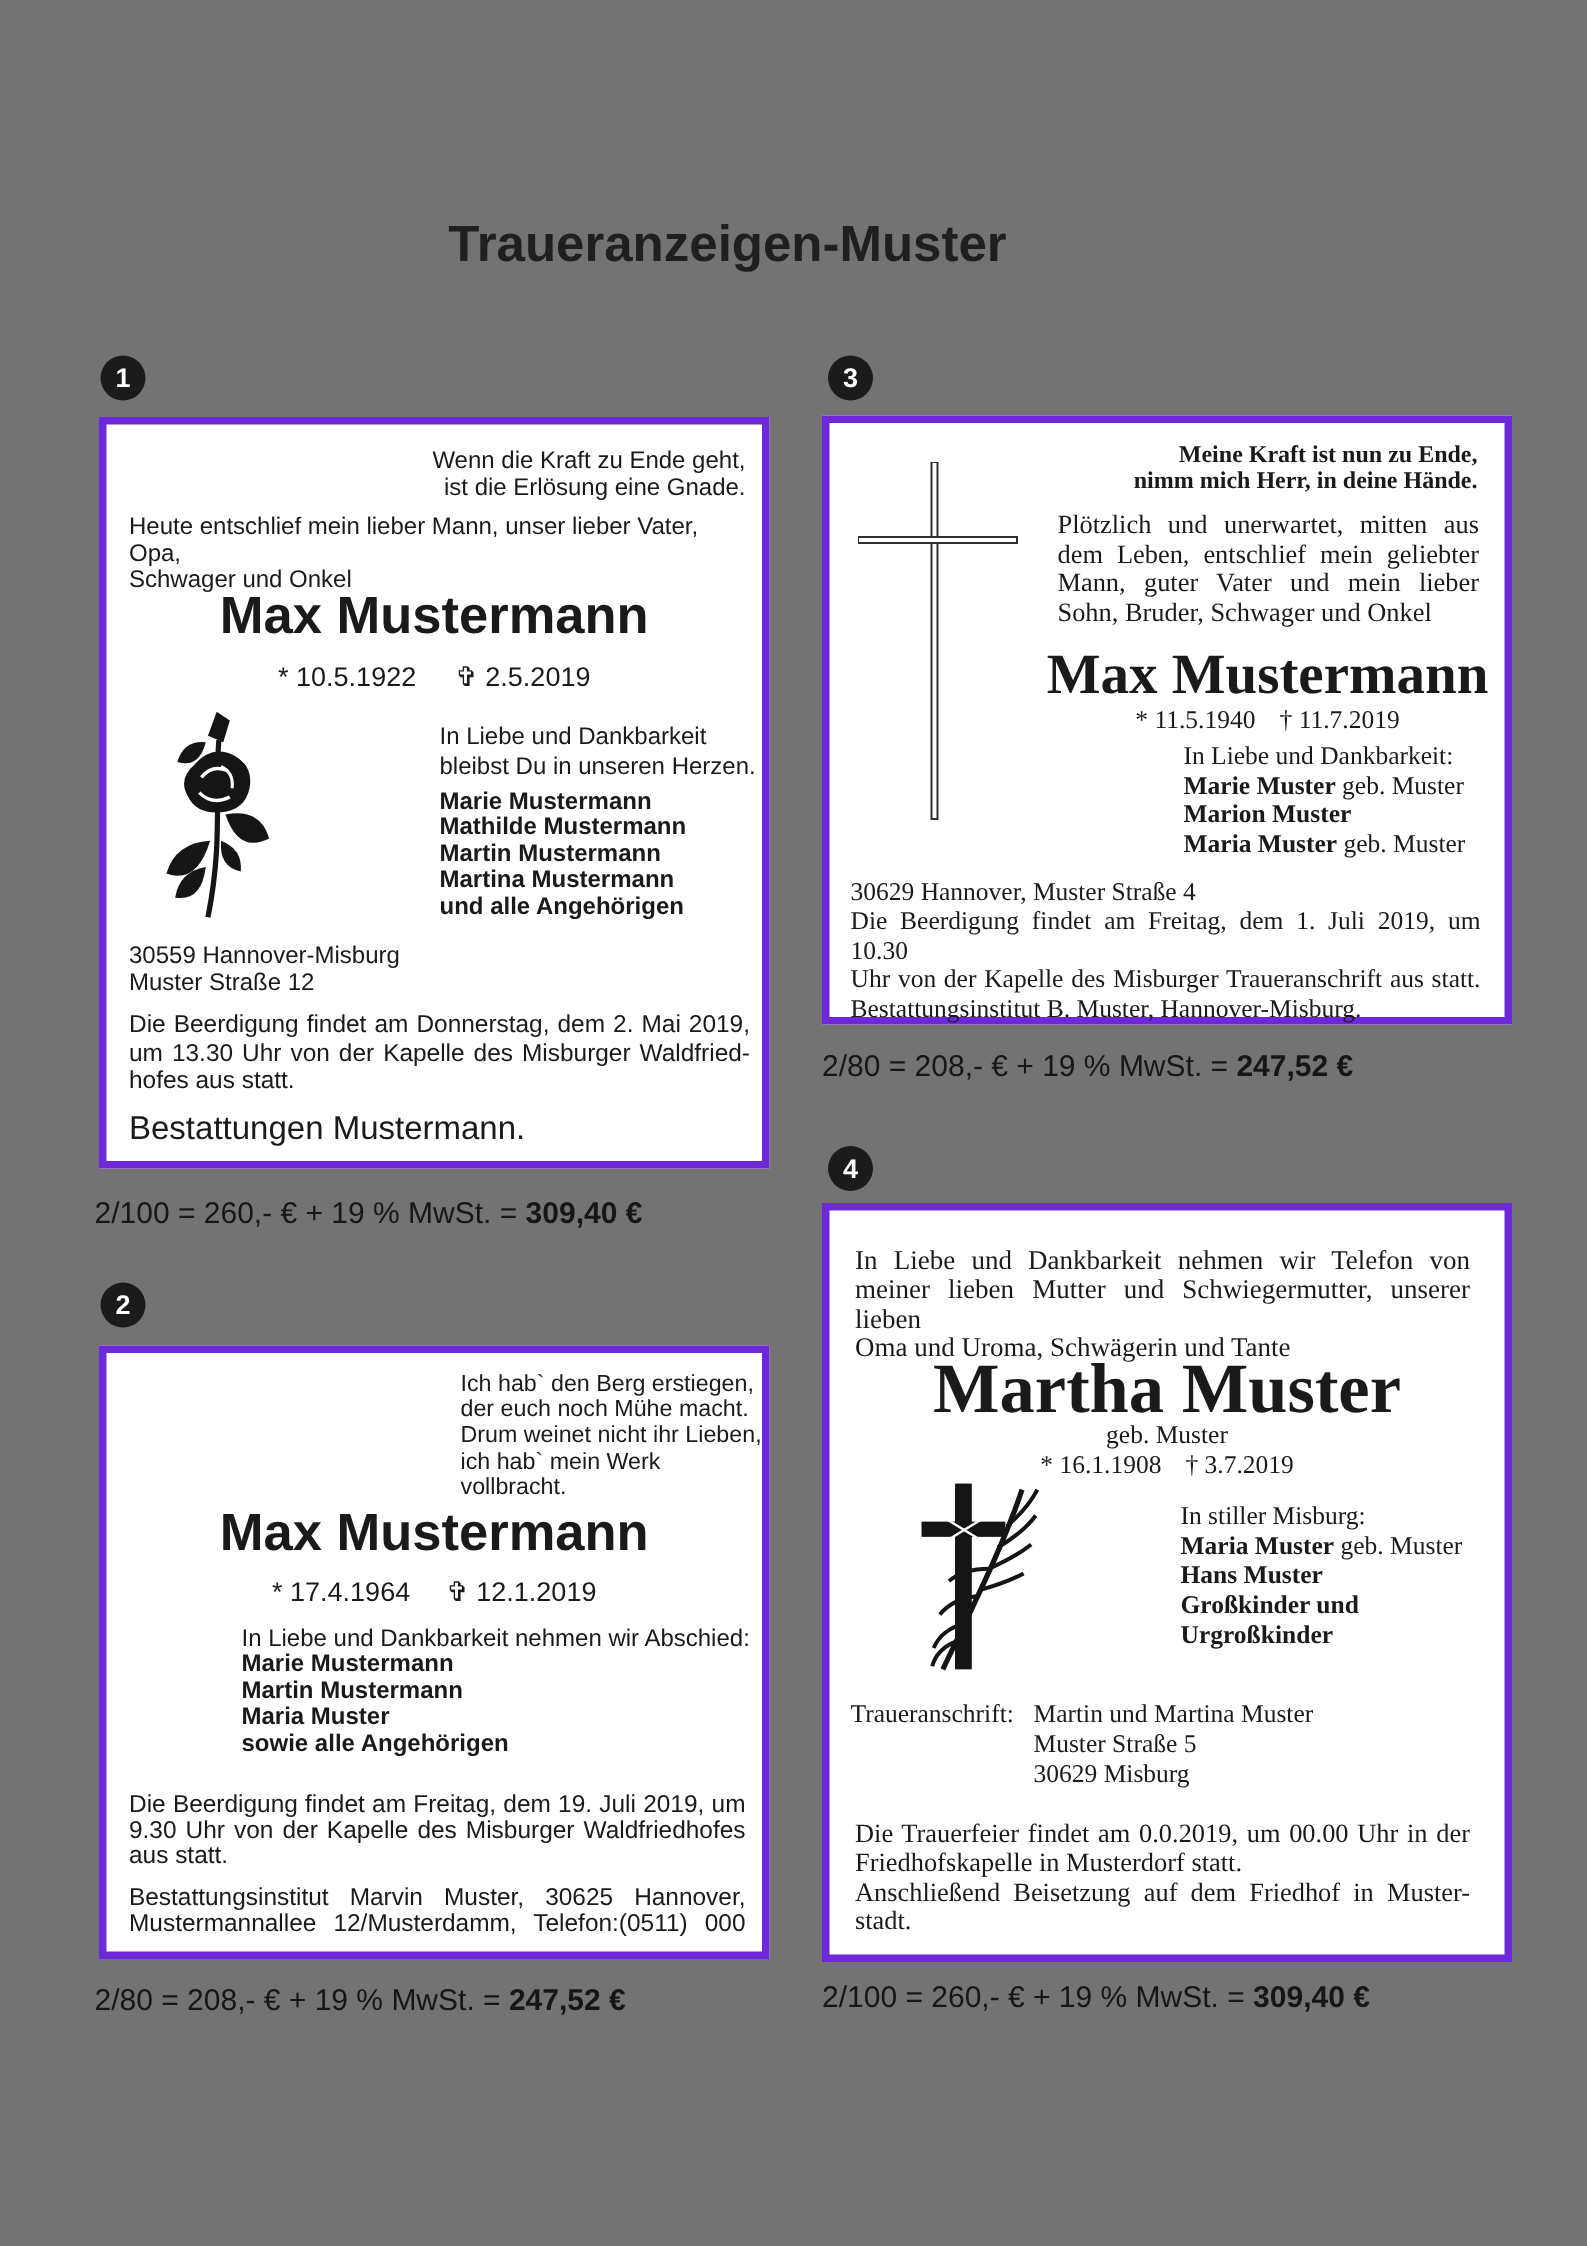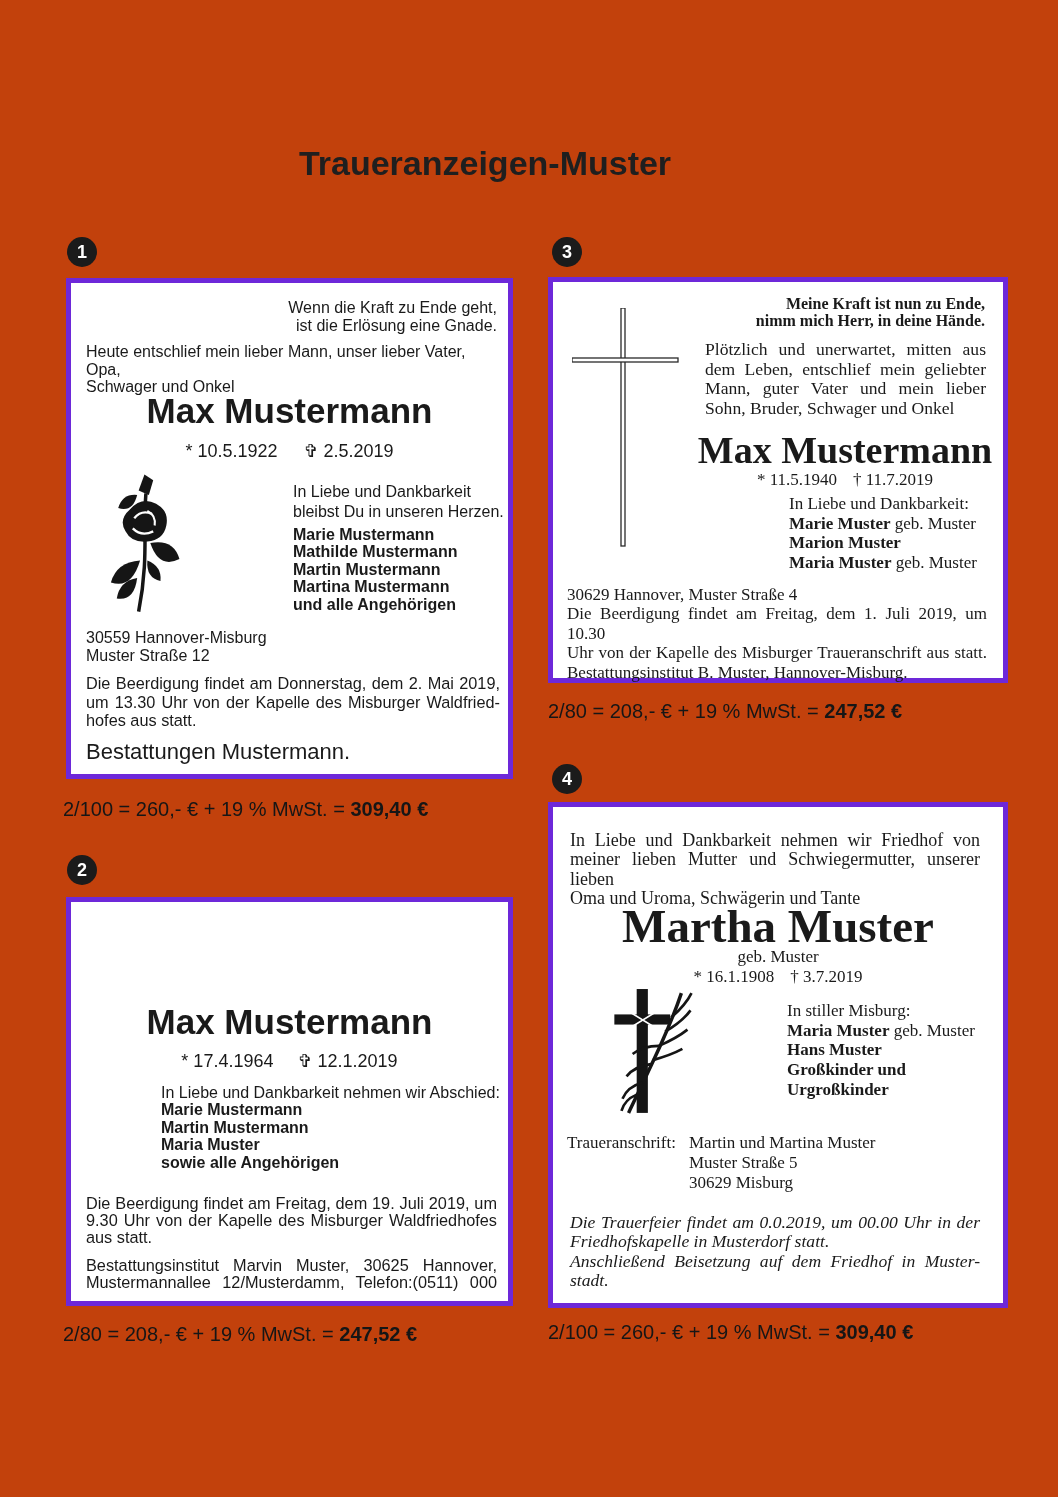--- a/index.html
+++ b/index.html
@@ -1,16 +1,16 @@
 <!DOCTYPE html>
 <html><head>
 <meta charset="utf-8">
 <style>
   html,body{margin:0;padding:0;background:#ffffff;}
-  .page{position:relative;width:1058px;height:1497px;background:#c2410c;color:#1a1a1a;
+  .page{position:relative;width:1058px;height:1497px;background:#737373;color:#1a1a1a;
         font-family:"Liberation Sans", sans-serif;overflow:hidden;}
   .title{position:absolute;left:0;top:144px;width:970px;margin:0;text-align:center;
          font-size:34px;font-weight:bold;color:#1f1f1f;}
   .badge{position:absolute;width:30px;height:30px;border-radius:50%;background:#1b1b1b;
          color:#fff;font-weight:bold;font-size:18px;display:flex;align-items:center;justify-content:center;}
   .adbox{position:absolute;border:5px solid #6d28d9;background:#fff;box-sizing:border-box;}
   .adbox > div, .adbox > svg {position:absolute;}
   .sans{font-family:"Liberation Sans", sans-serif;}
   .serif{font-family:"Liberation Serif", serif;}
   .center{text-align:center;}
@@ -52,21 +52,21 @@
   
   .a4-intro{left:17px;top:24px;width:410px;font-size:18px;line-height:19.4px;}
   .a4-name{left:0;right:0;top:92px;font-size:47px;font-weight:bold;}
   .a4-geb{left:0;right:0;top:140px;font-size:17px;}
   .a4-dates{left:0;right:0;top:160px;font-size:17px;}
   .a4-dates .sp{display:inline-block;width:16px;}
   .a4-icon{left:53px;top:180px;}
   .a4-trauer{left:234px;top:194px;font-size:17px;line-height:19.7px;}
   .a4-anschrift-label{left:14px;top:326px;font-size:17px;}
   .a4-anschrift-value{left:136px;top:326px;font-size:17px;line-height:20px;}
-  .a4-funeral{left:17px;top:406px;width:410px;font-size:17.6px;line-height:19.4px;font-style:italic;}
+  .a4-funeral{left:17px;top:406px;width:410px;font-size:17.6px;line-height:19.4px;}
 </style>
 </head>
 <body>
 
 <div class="page">
 
   <h1 class="title">Traueranzeigen-Muster</h1>
 
   <div class="badge" style="left:67px;top:237px">1</div>
   <div class="badge" style="left:67px;top:855px">2</div>
@@ -119,20 +119,26 @@
       <div class="jl">um 13.30 Uhr von der Kapelle des Misburger Waldfried-</div>
       <div>hofes aus statt.</div>
     </div>
     <div class="a1-closing">Bestattungen Mustermann.</div>
   </section>
   <div class="price" style="left:63px;top:798px">
     <span>2/100 = 260,- € + 19 % MwSt. = </span><strong>309,40 €</strong>
   </div>
 
   <section class="adbox sans" style="left:66px;top:897px;width:447px;height:409px">
+    <div class="a2-quote">
+      <div>Ich hab` den Berg erstiegen,</div>
+      <div>der euch noch Mühe macht.</div>
+      <div>Drum weinet nicht ihr Lieben,</div>
+      <div>ich hab` mein Werk vollbracht.</div>
+    </div>
     <div class="a2-name center">Max Mustermann</div>
     <div class="a2-dates center">
       <span>* 17.4.1964</span><span class="sp"></span><span>✞ 12.1.2019</span>
     </div>
     <div class="a2-abschied">
       <div>In Liebe und Dankbarkeit nehmen wir Abschied:</div>
       <div class="bold-lines">
         <div>Marie Mustermann</div>
         <div>Martin Mustermann</div>
         <div>Maria Muster</div>
@@ -184,21 +190,21 @@
       <div class="jl">Uhr von der Kapelle des Misburger Traueranschrift aus statt.</div>
       <div>Bestattungsinstitut B. Muster, Hannover-Misburg.</div>
     </div>
   </section>
   <div class="price" style="left:548px;top:700px">
     <span>2/80 = 208,- € + 19 % MwSt. = </span><strong>247,52 €</strong>
   </div>
 
   <section class="adbox serif" style="left:548px;top:802px;width:460px;height:506px">
     <div class="a4-intro">
-      <div class="jl">In Liebe und Dankbarkeit nehmen wir Friedhof von</div>
+      <div class="jl">In Liebe und Dankbarkeit nehmen wir Telefon von</div>
       <div class="jl">meiner lieben Mutter und Schwiegermutter, unserer lieben</div>
       <div>Oma und Uroma, Schwägerin und Tante</div>
     </div>
     <div class="a4-name center">Martha Muster</div>
     <div class="a4-geb center">geb. Muster</div>
     <div class="a4-dates center">
       <span>* 16.1.1908</span><span class="sp"></span><span>† 3.7.2019</span>
     </div>
     <svg class="a4-icon" width="102" height="132" viewBox="0 0 100 130">
       <rect x="30" y="2" width="11" height="122" fill="#151515"></rect>

